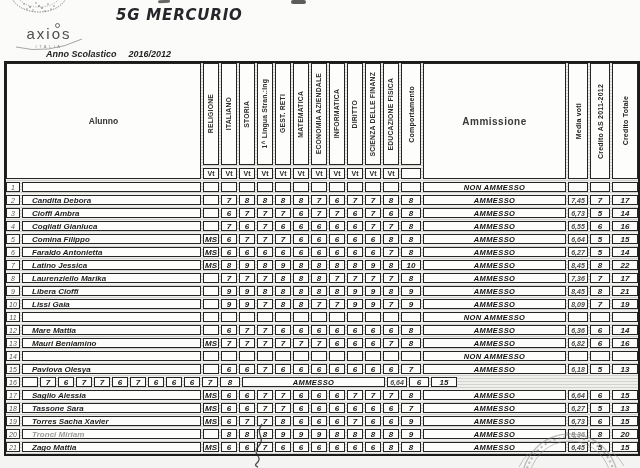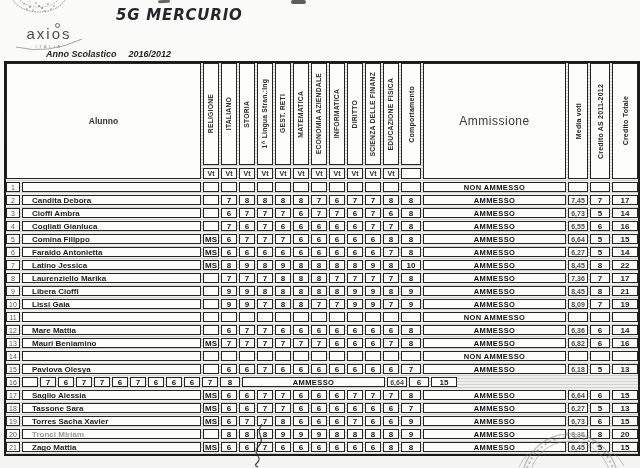--- a/index.html
+++ b/index.html
@@ -51,23 +51,23 @@
   }
   .h-alunno{grid-row:span 2;grid-column:span 2;font-size:8.5px;font-weight:700;color:#333;}
   .span2{grid-row:span 2;}
   .vlabel{
     writing-mode:vertical-rl;transform:rotate(180deg);
     font-size:6.8px;font-weight:600;color:#2e2e2e;
     letter-spacing:.2px;white-space:nowrap;line-height:1;
   }
   .vlabel.bold{font-weight:700;font-size:7px;color:#222;}
   .h-vt{font-size:7px;font-weight:700;color:#2a2a2a;}
-  .h-amm{font-size:12px;font-weight:400;letter-spacing:.5px;color:#3a3a3a;}
-
-  .tbody{display:flex;flex-direction:column;margin-top:3px;}
+  .h-amm{font-size:10px;font-weight:700;letter-spacing:.5px;color:#3a3a3a;}
+
+  .tbody{display:flex;flex-direction:column;margin-top:3px;font-style:italic;}
   .trow{display:flex;height:10px;margin-bottom:3px;gap:2px;}
   .trow:last-child{margin-bottom:2px;}
   .c-num{width:14px;}
   .c-name{width:179px;justify-content:flex-start;padding-left:9px;}
   .c-sub{width:16px;}
   .c-comp{width:20px;}
   .c-amm{width:143px;}
   .c-med{width:20px;}
   .c-cas{width:20px;}
   .c-ctot{width:26px;}

